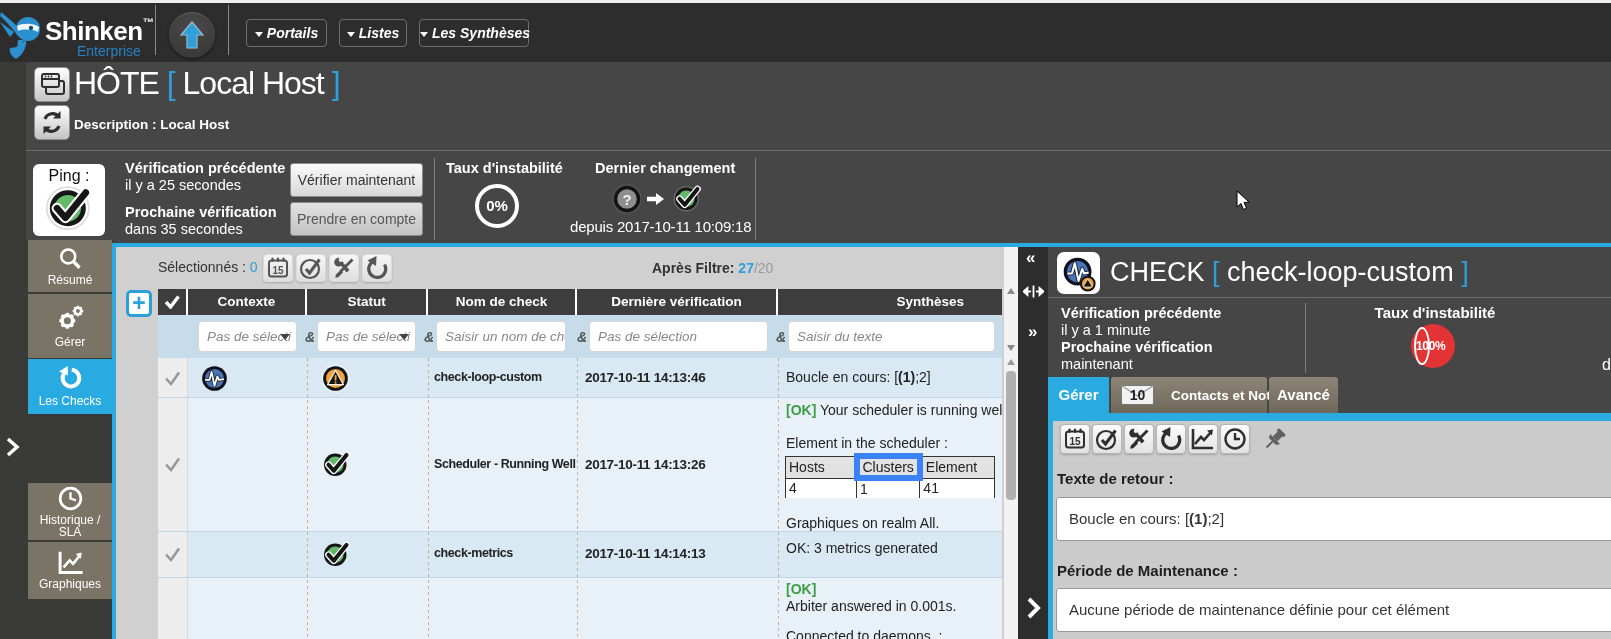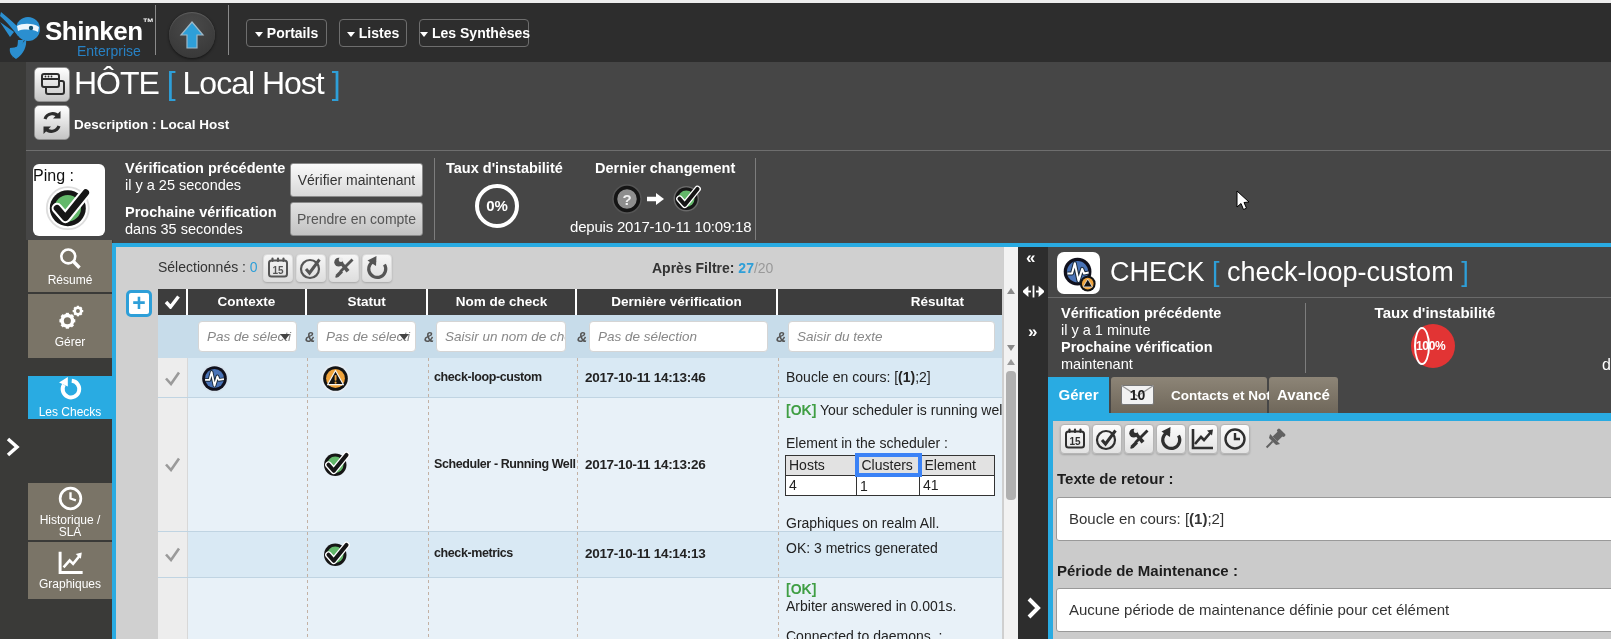--- a/index.html
+++ b/index.html
@@ -5,21 +5,21 @@
 * { margin:0; padding:0; box-sizing:border-box; }
 html,body { width:1611px; height:639px; overflow:hidden; background:#464646;
   font-family:"Liberation Sans", sans-serif; }
 .abs { position:absolute; }
 .b { font-weight:bold; }
 #stage { position:absolute; top:0; left:0; width:1611px; height:639px; overflow:hidden; }
 
 #topline { left:0; top:0; width:1611px; height:3px; background:#ededed; }
 #topbar { left:0; top:3px; width:1611px; height:59px; background:#2d2d2d; }
 .tbtn { position:absolute; top:19px; height:28px; white-space:nowrap; border:1px solid #6e6e6e; border-radius:4px;
-  color:#fff; font-size:14px; font-weight:bold; line-height:26px; text-align:center; background:#2d2d2d; }
+  color:#fff; font-size:14px; font-weight:bold; line-height:26px; text-align:center; background:#2d2d2d;font-style:italic; }
 .tri { display:inline-block; width:0; height:0; border-left:4px solid transparent;
   border-right:4px solid transparent; border-top:5px solid #fff; margin-right:4px; vertical-align:1px;}
 .vsep { position:absolute; top:5px; width:1px; height:50px; background:#8a8a8a; }
 
 #hosthead { left:26px; top:62px; width:1585px; height:89px; background:#464646; }
 .ibtn { position:absolute; width:36px; height:35px; border:1px solid #8f8f8f; border-radius:5px;
   background:linear-gradient(#ffffff,#c4c4c4); }
 .thin { font-weight:normal; letter-spacing:0px; color:#fff; }
 #hr1 { left:26px; top:150px; width:1585px; height:1px; background:#6e6e6e; }
 
@@ -106,21 +106,21 @@
 <svg width="34" height="33" viewBox="0 0 34 33">
   <path d="M10 13 A 8 8 0 0 1 24 11" fill="none" stroke="#2d2d2d" stroke-width="3.2"></path>
   <path d="M24 6 v6 h-6" fill="none" stroke="#2d2d2d" stroke-width="0"></path>
   <path d="M25.5 5 L25.5 12.5 L18 12.5 Z" fill="#2d2d2d"></path>
   <path d="M24 20 A 8 8 0 0 1 10 22" fill="none" stroke="#2d2d2d" stroke-width="3.2"></path>
   <path d="M8.5 28 L8.5 20.5 L16 20.5 Z" fill="#2d2d2d"></path>
 </svg></div>
 <div class="abs wt b" style="left:74px;top:117px;font-size:13.5px">Description : Local Host</div>
 <div class="abs" id="hr1"></div>
 <div class="abs" style="left:33px;top:164px;width:72px;height:72px;background:#fff;border-radius:6px"></div>
-<div class="abs" style="left:33px;top:167px;width:72px;text-align:left;color:#111;font-size:16px">Ping :</div>
+<div class="abs" style="left:33px;top:167px;width:72px;text-align:center;color:#111;font-size:16px">Ping :</div>
 <svg class="abs" style="left:44px;top:183px" width="50" height="48" viewBox="0 0 40 40">
   <circle cx="19" cy="21" r="17.5" fill="none" stroke="#dddddd" stroke-width="1.5"></circle>
   <circle cx="19" cy="21" r="15" fill="#161616"></circle>
   <circle cx="19" cy="21" r="11" fill="#63b86a"></circle>
   <path d="M10 21 L17 29 L34 8" fill="none" stroke="#fff" stroke-width="9" stroke-linecap="round" stroke-linejoin="round"></path>
   <path d="M10 21 L17 29 L34 8" fill="none" stroke="#161616" stroke-width="5.5" stroke-linecap="round" stroke-linejoin="round"></path>
 </svg>
 <div class="abs wt b" style="left:125px;top:160px">Vérification précédente</div>
 <div class="abs wt" style="left:125px;top:177px">il y a 25 secondes</div>
 <div class="abs wt b" style="left:125px;top:204px">Prochaine vérification</div>
@@ -177,21 +177,21 @@
             <line x1="27" y1="2" x2="27" y2="14"></line>
             <line x1="21" y1="8" x2="33" y2="8"></line>
             <line x1="22.8" y1="3.8" x2="31.2" y2="12.2"></line>
             <line x1="22.8" y1="12.2" x2="31.2" y2="3.8"></line>
           </g>
    <circle cx="27" cy="8" r="2.2" fill="#7a7467"></circle>
         </g>
   </svg>
   <div>Gérer</div>
 </div>
-<div class="sbitem active" style="top:376px;height:43px">
+<div class="sbitem active" style="top:359px;height:55px">
   <svg width="30" height="28" viewBox="0 0 32 32">
     <path d="M9 10 A 9.5 9.5 0 1 0 18 5.5" fill="none" stroke="#fff" stroke-width="4.5"></path>
     <path d="M13.5 1 L13.5 12 L3.5 7.5 Z" fill="#fff"></path>
   </svg>
   <div>Les Checks</div>
 </div>
 <div class="sbitem" style="top:483px;height:57px">
   <svg width="27" height="27" viewBox="0 0 30 30">
     <circle cx="15" cy="15" r="11.5" fill="none" stroke="#fff" stroke-width="3"></circle>
     <path d="M15 8 L15 15 L21 17" fill="none" stroke="#fff" stroke-width="2.6"></path>
@@ -236,21 +236,21 @@
       </svg></div>
 <div class="abs" style="left:652px;top:260px;font-size:14px;color:#333;font-weight:bold">Après Filtre: <span style="color:#2e9fd8">27</span><span style="color:#999;font-weight:normal">/20</span></div>
 <div class="abs" style="left:126px;top:290px;width:26px;height:27px;background:#fff;border:3px solid #2e9fd8;border-radius:5px;color:#2e9fd8;font-size:23px;font-weight:bold;text-align:center;line-height:21px">+</div>
 <div class="th" style="left:158px;width:30px"><svg width="16" height="14" viewBox="0 0 16 14" style="margin-top:6px">
         <path d="M2 7 L6.5 12 L14.5 1.5" fill="none" stroke="#fff" stroke-width="3.4"></path>
       </svg></div>
 <div class="th" style="left:188px;width:119px">Contexte</div>
 <div class="th" style="left:307px;width:121px">Statut</div>
 <div class="th" style="left:428px;width:149px">Nom de check</div>
 <div class="th" style="left:577px;width:201px">Dernière vérification</div>
-<div class="th" style="left:778px;width:224px;border-right:none;text-align:right;padding-right:38px">Résultat</div>
+<div class="th" style="left:778px;width:224px;border-right:none;text-align:right;padding-right:38px">Synthèses</div>
 <div class="fr" style="left:158px;width:844px"></div>
 <div class="fsel dd" style="left:198px;width:99px">Pas de sélecti<span class="seltri"></span></div>
 <div class="amp" style="left:305px">&amp;</div>
 <div class="fsel dd" style="left:317px;width:99px">Pas de sélecti<span class="seltri"></span></div>
 <div class="amp" style="left:424px">&amp;</div>
 <div class="fsel" style="left:436px;width:130px">Saisir un nom de che</div>
 <div class="amp" style="left:577px">&amp;</div>
 <div class="fsel" style="left:589px;width:179px">Pas de sélection</div>
 <div class="amp" style="left:776px">&amp;</div>
 <div class="fsel" style="left:788px;width:207px">Saisir du texte</div>
@@ -307,21 +307,21 @@
 <div class="cell" style="left:786px;top:369px">Boucle en cours: [<span class="b">(1)</span>;2]</div>
 <div class="cell" style="left:786px;top:402px"><span class="b" style="color:#3f9e43">[OK]</span> Your scheduler is running well.</div>
 <div class="cell" style="left:786px;top:435px">Element in the scheduler :</div>
 <div class="cell b nm" style="left:434px;top:457px">Scheduler - Running Well</div>
 <div class="cell b dt" style="left:585px;top:457px">2017-10-11 14:13:26</div>
 <div class="abs" style="left:785px;top:453px;width:217px;height:45px;overflow:hidden">
   <table style="border-collapse:collapse;font-family:'Liberation Sans',sans-serif;font-size:14px;color:#222">
   <tbody>
           <tr>
             <td style="border:1px solid #333;background:#e2e2e2;width:71px;height:20px;padding:0 3px">Hosts</td>
-            <td style="border:4px solid #3b82f6;background:#e2e2e2;width:63px;padding:0 3px">Clusters</td>
+            <td style="border:6px solid #3b82f6;background:#e2e2e2;width:63px;padding:0 3px">Clusters</td>
             <td style="border:1px solid #333;background:#e2e2e2;width:75px;padding:0 3px">Element</td>
           </tr>
   <tr>
             <td style="border:1px solid #333;background:#fff;height:20px;padding:0 3px">4</td>
             <td style="border:1px solid #333;background:#fff;padding:0 3px">1</td>
             <td style="border:1px solid #333;background:#fff;padding:0 3px">41</td>
           </tr>
   </tbody>
       </table>
 </div>

